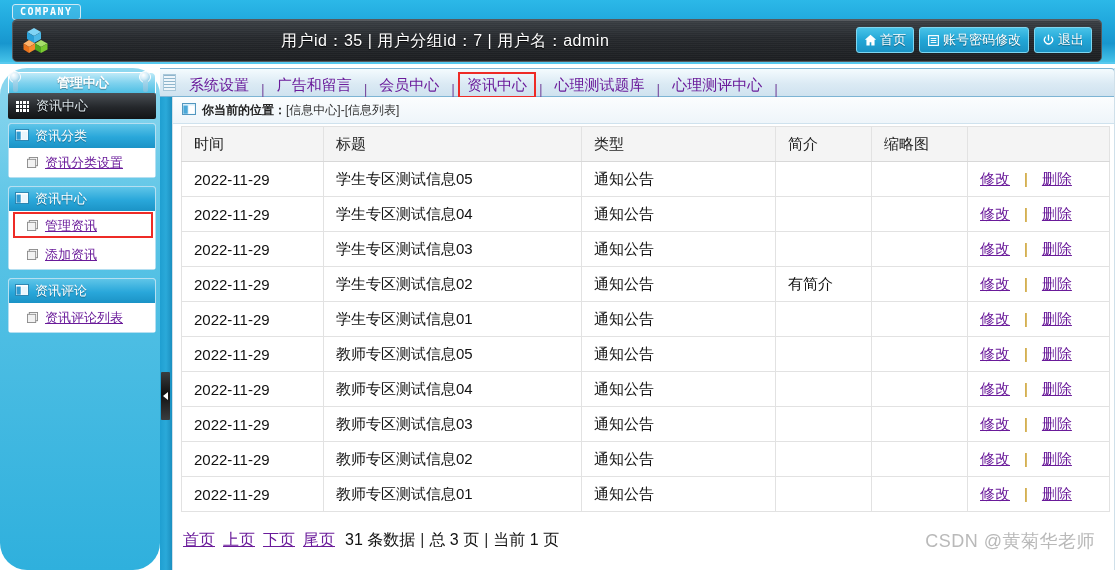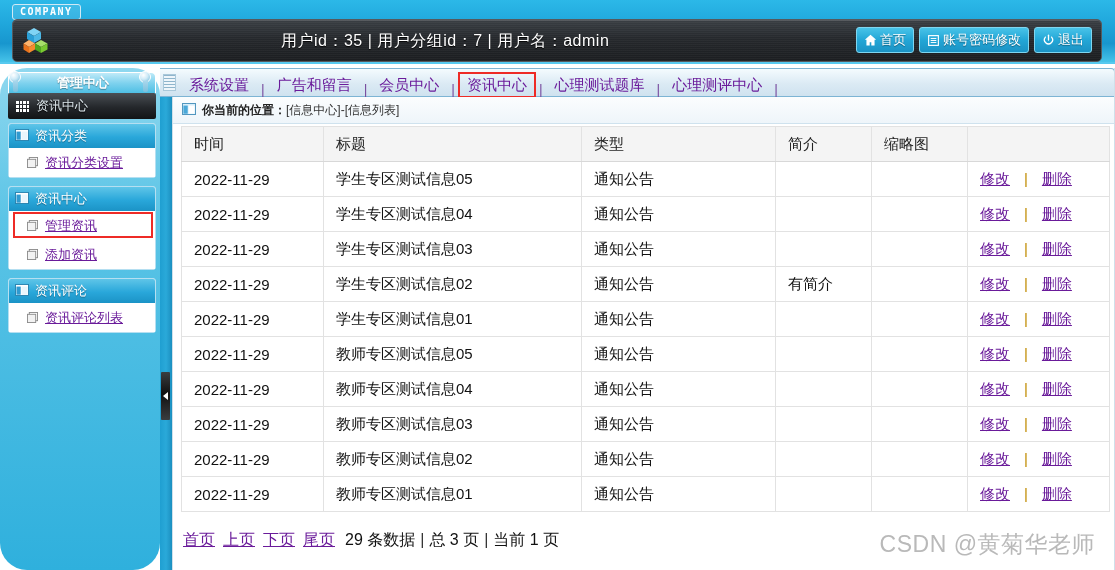--- a/index.html
+++ b/index.html
@@ -304,21 +304,21 @@
   }
   .pager a {
     color: #6a1b9a; text-decoration: underline;
     margin-right: 8px; cursor: pointer;
   }
   .pager .meta { margin-left: 2px; }
   .pager .bar { color: #333; padding: 0 5px; }
 
   .watermark {
     position: absolute; right: 20px; top: 432px;
-    font-size: 23px; color: #b9b9b9;
+    font-size: 18px; color: #b9b9b9;
     letter-spacing: .5px;
     white-space: nowrap;
   }
 
   
   .right-edge {
     position: absolute; right: 0; top: 68px;
     width: 1px; height: 502px; background: #cfe0ea;
   }
 </style>
@@ -609,20 +609,20 @@
             <td>教师专区测试信息01</td>
             <td>通知公告</td>
             <td></td>
             <td></td>
             <td class="act-cell"><span class="act-link">修改</span><span class="act-sep">|</span><span class="act-link">删除</span></td>
           </tr>
         </tbody>
     </table>
 
     <div class="pager">
-      <a>首页</a><a>上页</a><a>下页</a><a>尾页</a><span class="meta">29 条数据</span><span class="bar">|</span><span>总 3 页</span><span class="bar">|</span><span>当前 1 页</span>
+      <a>首页</a><a>上页</a><a>下页</a><a>尾页</a><span class="meta">31 条数据</span><span class="bar">|</span><span>总 3 页</span><span class="bar">|</span><span>当前 1 页</span>
     </div>
 
     <div class="watermark">CSDN @黄菊华老师</div>
   </div>
 
   <div class="right-edge"></div>
 </div>
 
 </body></html>

